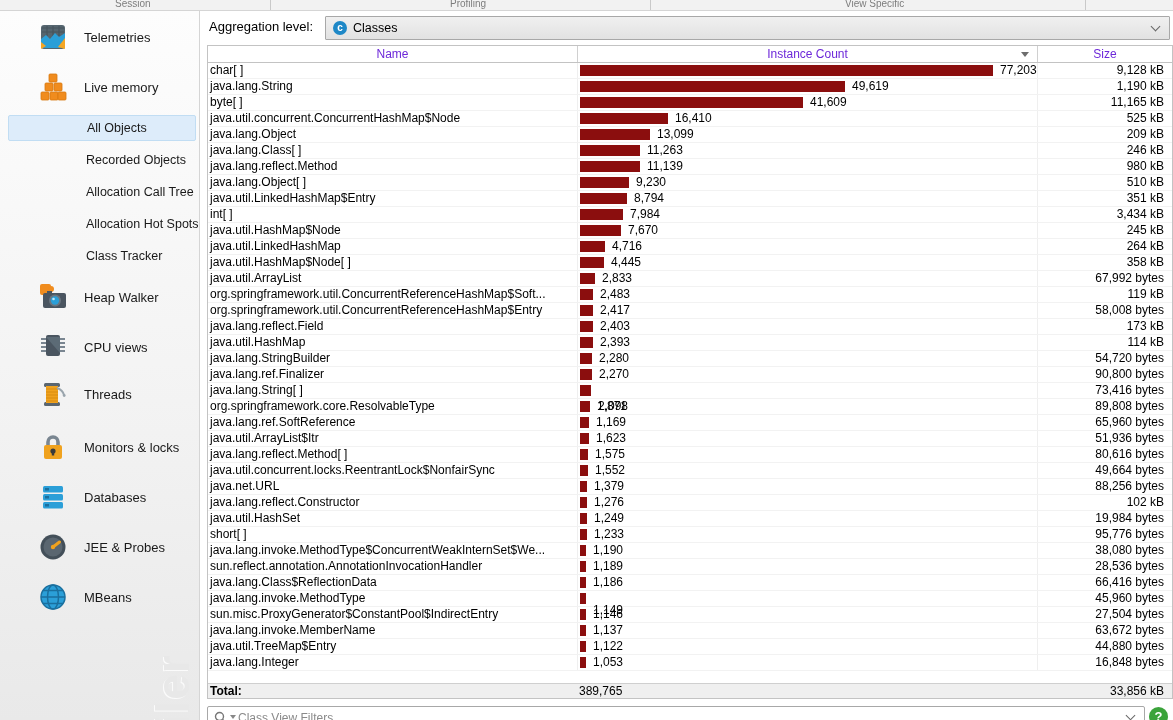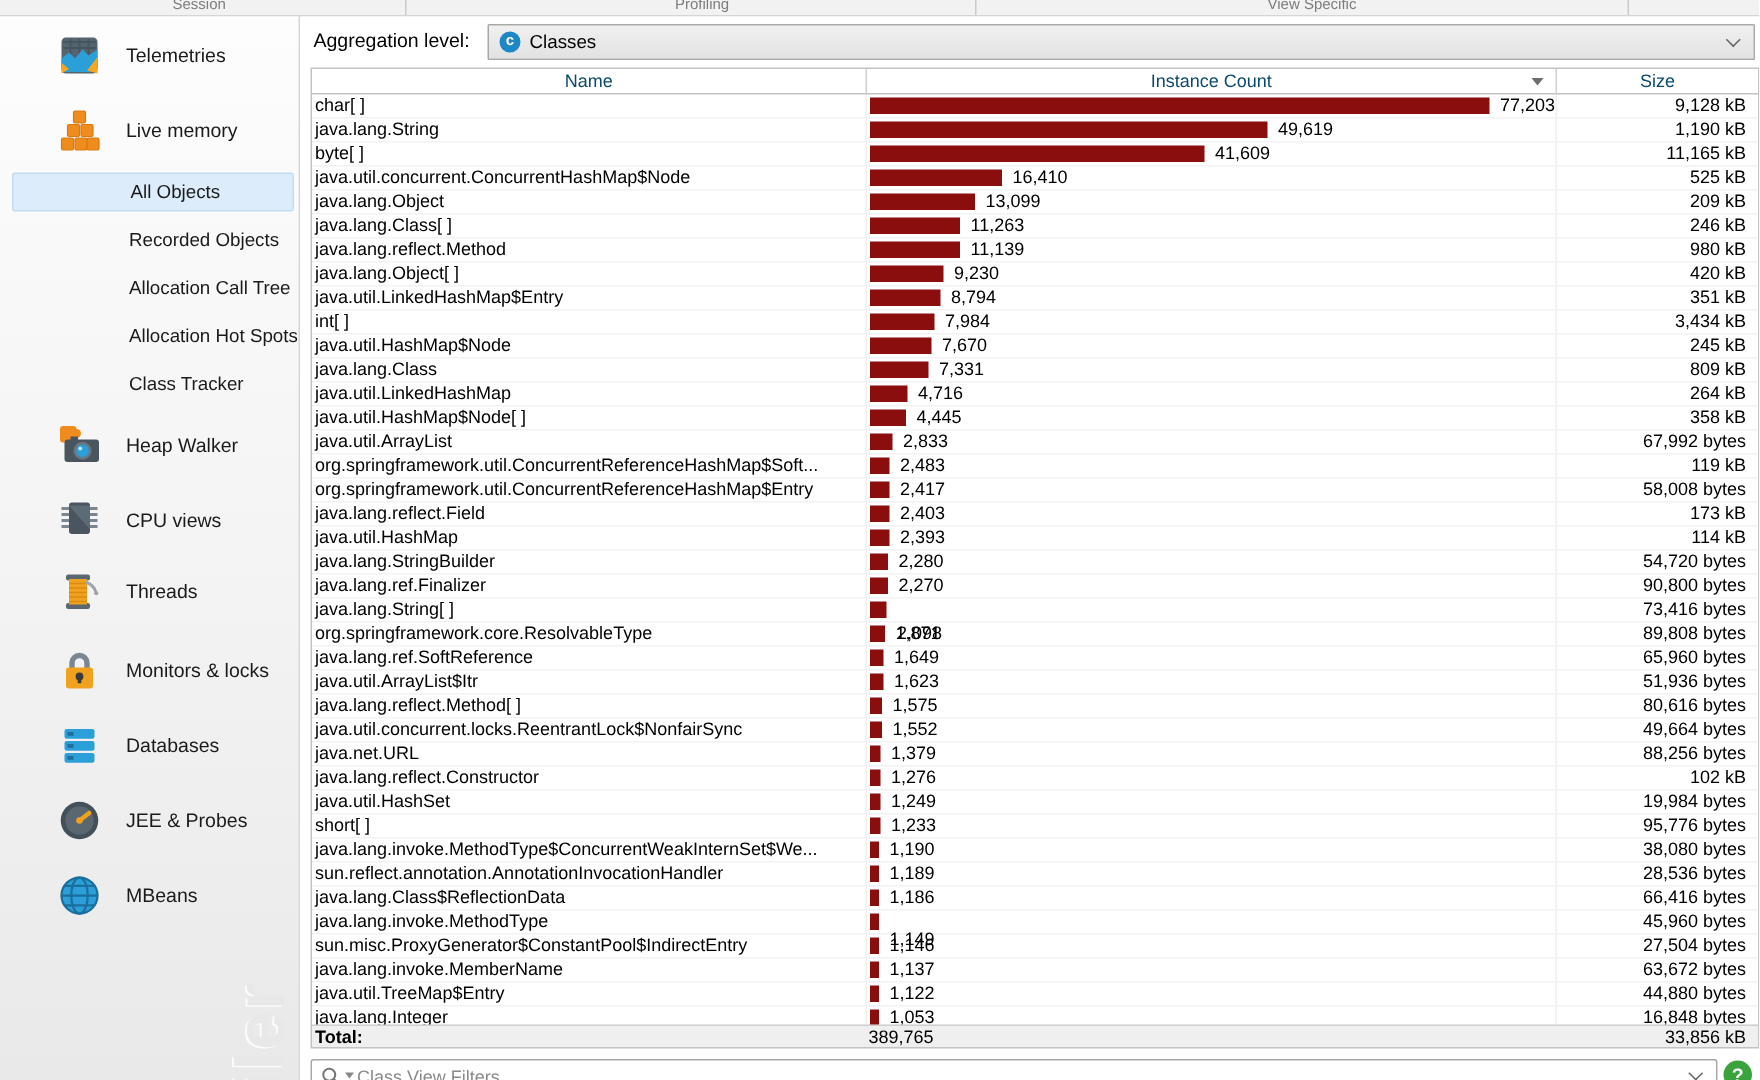--- a/index.html
+++ b/index.html
@@ -44,21 +44,21 @@
   #agg-value { position:absolute; left:27px; top:4px; font-size:12.5px; color:#000; }
   .chev { width:7px; height:7px; border-right:1.5px solid #666; border-bottom:1.5px solid #666;
           transform:rotate(45deg); }
   #agg-chev { position:absolute; right:10px; top:6px; }
 
   
   #table { position:absolute; left:6px; top:34px; width:966px; height:654px;
            border:1px solid #c3c3c3; background:#fff; }
   .grid { display:grid; grid-template-columns:369px 460px 135px; }
   #thead { height:17px; border-bottom:1px solid #c3c3c3; background:#fff; }
-  #thead .hcell { font-size:12px; color:#0c4a6e; text-align:center; line-height:16px;
+  #thead .hcell { font-size:12px; color:#6d28d9; text-align:center; line-height:16px;
                   position:relative; cursor:default; }
   #thead .hcell + .hcell { border-left:1px solid #d0d0d0; }
   #sort-icon { position:absolute; right:8px; top:6px; width:0; height:0;
                border-left:4px solid transparent; border-right:4px solid transparent;
                border-top:5px solid #6d6d6d; }
   #tbody { height:620px; overflow:hidden; }
   .row { height:16px; border-bottom:1px solid #f2f2f2; cursor:default; }
   .cell-name { font-size:12px; color:#000; padding-left:2px; line-height:15px;
                white-space:nowrap; overflow:hidden; }
   .cell-count { position:relative; border-left:1px solid #efefef; }
@@ -301,21 +301,21 @@
               <span class="count-lbl" style="left: 69px;">11,139</span>
             </div>
             <div class="cell-size">980 kB</div>
           </div>
           <div class="row grid">
             <div class="cell-name">java.lang.Object[ ]</div>
             <div class="cell-count">
               <div class="bar" style="width: 49px; background: rgb(139, 14, 14);"></div>
               <span class="count-lbl" style="left: 58px;">9,230</span>
             </div>
-            <div class="cell-size">420 kB</div>
+            <div class="cell-size">510 kB</div>
           </div>
           <div class="row grid">
             <div class="cell-name">java.util.LinkedHashMap$Entry</div>
             <div class="cell-count">
               <div class="bar" style="width: 47px; background: rgb(139, 14, 14);"></div>
               <span class="count-lbl" style="left: 56px;">8,794</span>
             </div>
             <div class="cell-size">351 kB</div>
           </div>
           <div class="row grid">
@@ -328,28 +328,20 @@
           </div>
           <div class="row grid">
             <div class="cell-name">java.util.HashMap$Node</div>
             <div class="cell-count">
               <div class="bar" style="width: 41px; background: rgb(139, 14, 14);"></div>
               <span class="count-lbl" style="left: 50px;">7,670</span>
             </div>
             <div class="cell-size">245 kB</div>
           </div>
           <div class="row grid">
-            <div class="cell-name">java.lang.Class</div>
-            <div class="cell-count">
-              <div class="bar" style="width: 39px; background: rgb(139, 14, 14);"></div>
-              <span class="count-lbl" style="left: 48px;">7,331</span>
-            </div>
-            <div class="cell-size">809 kB</div>
-          </div>
-          <div class="row grid">
             <div class="cell-name">java.util.LinkedHashMap</div>
             <div class="cell-count">
               <div class="bar" style="width: 25px; background: rgb(139, 14, 14);"></div>
               <span class="count-lbl" style="left: 34px;">4,716</span>
             </div>
             <div class="cell-size">264 kB</div>
           </div>
           <div class="row grid">
             <div class="cell-name">java.util.HashMap$Node[ ]</div>
             <div class="cell-count">
@@ -427,21 +419,21 @@
             <div class="cell-count">
               <div class="bar" style="width: 10px; background: rgb(139, 14, 14);"></div>
               <span class="count-lbl" style="left: 19px;">1,871</span>
             </div>
             <div class="cell-size">89,808 bytes</div>
           </div>
           <div class="row grid">
             <div class="cell-name">java.lang.ref.SoftReference</div>
             <div class="cell-count">
               <div class="bar" style="width: 9px; background: rgb(139, 14, 14);"></div>
-              <span class="count-lbl" style="left: 18px;">1,649</span>
+              <span class="count-lbl" style="left: 18px;">1,169</span>
             </div>
             <div class="cell-size">65,960 bytes</div>
           </div>
           <div class="row grid">
             <div class="cell-name">java.util.ArrayList$Itr</div>
             <div class="cell-count">
               <div class="bar" style="width: 9px; background: rgb(139, 14, 14);"></div>
               <span class="count-lbl" style="left: 18px;">1,623</span>
             </div>
             <div class="cell-size">51,936 bytes</div>

